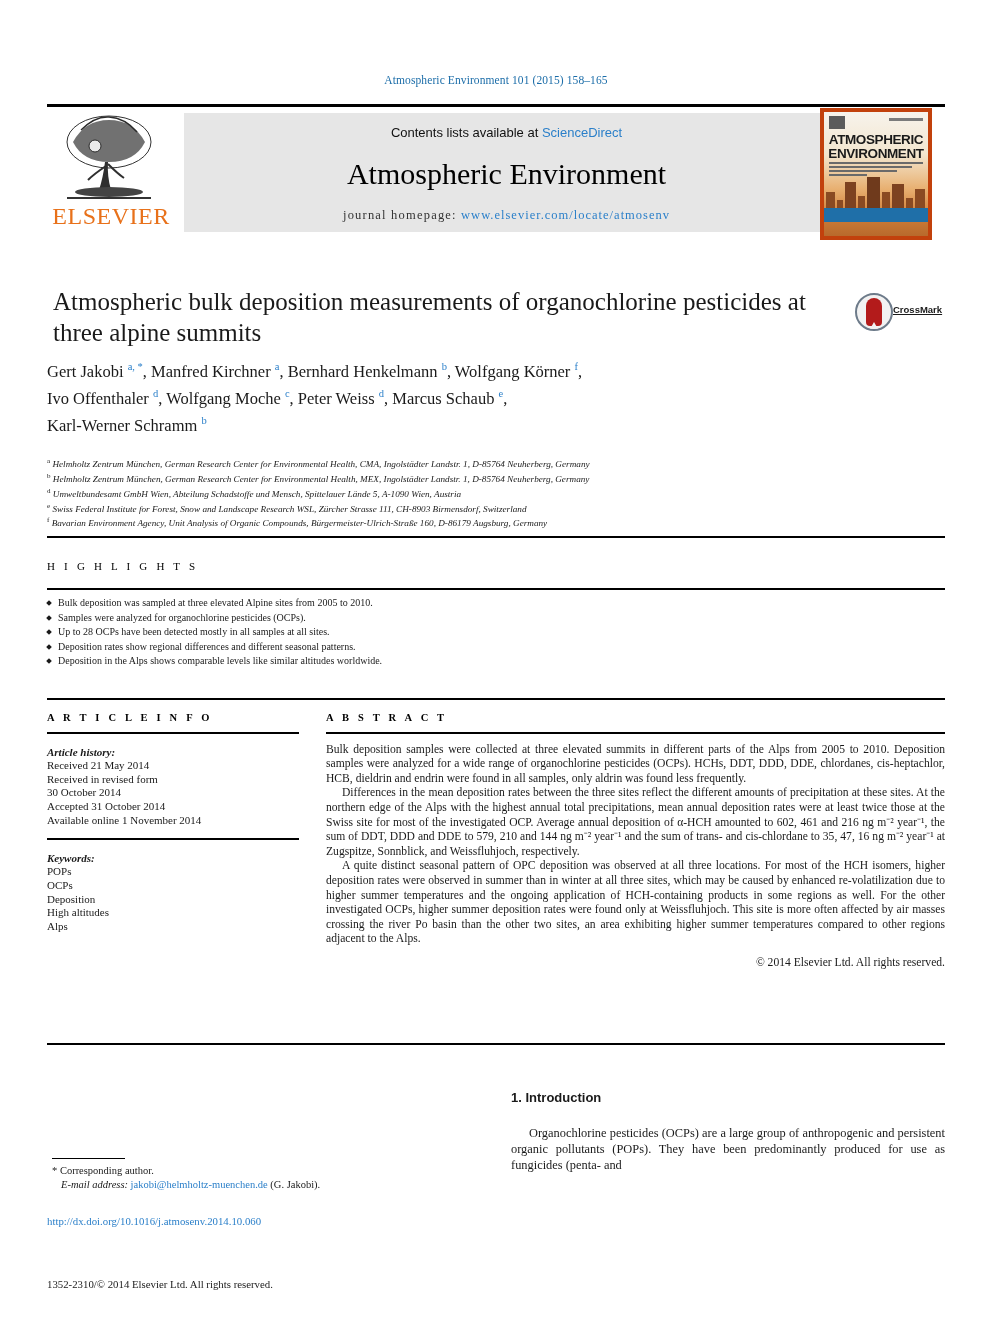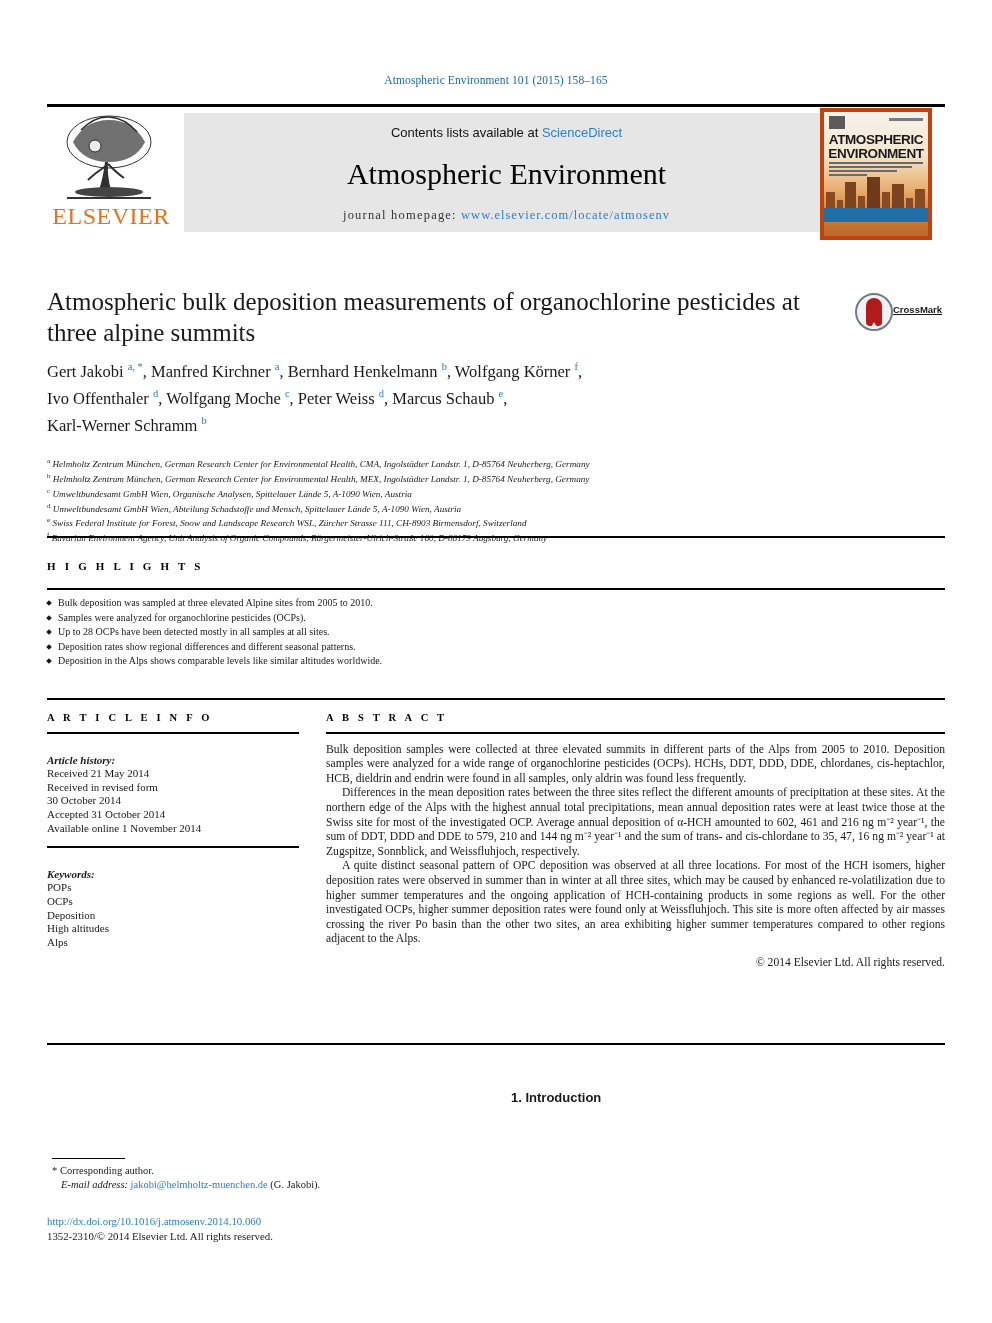--- a/index.html
+++ b/index.html
@@ -194,21 +194,21 @@
     left: 0;
     width: 104px;
     height: 14px;
     background: #1f6fa8;
   }
 
   
   .title {
     position: absolute;
     top: 286px;
-    left: 47px;
+    left: 53px;
     width: 760px;
     font-family: "Liberation Serif", serif;
     font-size: 25px;
     line-height: 31px;
     color: #1a1a1a;
   }
   .crossmark {
     position: absolute;
     top: 293px;
     left: 855px;
@@ -297,21 +297,21 @@
     left: 47px;
     width: 898px;
     height: 2px;
     background: #000000;
   }
   .hl-heading {
     position: absolute;
     top: 560px;
     left: 47px;
     font-family: "Liberation Serif", serif;
-    font-weight: bold;
+    font-weight: normal;
     font-size: 11px;
     letter-spacing: 3.2px;
     color: #000000;
   }
   .hl-rule-mid {
     position: absolute;
     top: 588px;
     left: 47px;
     width: 898px;
     height: 1.6px;
@@ -367,21 +367,21 @@
     font-size: 10.5px;
     letter-spacing: 3.2px;
     color: #000000;
   }
   .sec-rule {
     margin-top: 9px;
     height: 1.6px;
     background: #000000;
   }
   .info-body {
-    margin-top: 20px;
+    margin-top: 12px;
     font-size: 11px;
     line-height: 13.6px;
     color: #1a1a1a;
   }
   .info-body .ital {
     font-style: italic;
     font-weight: bold;
   }
   .info-divider {
     margin-top: 11px;
@@ -474,20 +474,21 @@
     left: 47px;
     width: 460px;
     font-size: 10.8px;
     line-height: 14.5px;
   }
   .doi-block .doi {
     color: #2a7fc9;
   }
   .doi-block .issn {
     color: #1a1a1a;
+    margin-top: 48px;
   }
 </style>
 </head>
 <body>
 
 <div class="page">
 
   <div class="running-head">Atmospheric Environment 101 (2015) 158–165</div>
 
   <div class="masthead">
@@ -562,21 +563,20 @@
 
   <div class="authors">
     <div id="au1">Gert Jakobi <sup>a, *</sup>, Manfred Kirchner <sup>a</sup>, Bernhard Henkelmann <sup>b</sup>, Wolfgang Körner <sup>f</sup>,</div>
     <div id="au2">Ivo Offenthaler <sup>d</sup>, Wolfgang Moche <sup>c</sup>, Peter Weiss <sup>d</sup>, Marcus Schaub <sup>e</sup>,</div>
     <div id="au3">Karl-Werner Schramm <sup>b</sup></div>
   </div>
 
   <div class="affiliations" id="affils">
       <div><sup>a</sup> Helmholtz Zentrum München, German Research Center for Environmental Health, CMA, Ingolstädter Landstr. 1, D-85764 Neuherberg, Germany</div>
       <div><sup>b</sup> Helmholtz Zentrum München, German Research Center for Environmental Health, MEX, Ingolstädter Landstr. 1, D-85764 Neuherberg, Germany</div>
-      <div><sup>c</sup> Umweltbundesamt GmbH Wien, Organische Analysen, Spittelauer Lände 5, A-1090 Wien, Austria</div>
       <div><sup>d</sup> Umweltbundesamt GmbH Wien, Abteilung Schadstoffe und Mensch, Spittelauer Lände 5, A-1090 Wien, Austria</div>
       <div><sup>e</sup> Swiss Federal Institute for Forest, Snow and Landscape Research WSL, Zürcher Strasse 111, CH-8903 Birmensdorf, Switzerland</div>
       <div><sup>f</sup> Bavarian Environment Agency, Unit Analysis of Organic Compounds, Bürgermeister-Ulrich-Straße 160, D-86179 Augsburg, Germany</div>
     </div>
 
   <div class="hl-rule-top"></div>
   <div class="hl-heading">H I G H L I G H T S</div>
   <div class="hl-rule-mid"></div>
   <div class="hl-list" id="hlist">
       <div><span class="hl-bullet"></span>Bulk deposition was sampled at three elevated Alpine sites from 2005 to 2010.</div>
@@ -621,20 +621,23 @@
         <p class="first">Bulk deposition samples were collected at three elevated summits in different parts of the Alps from 2005 to 2010. Deposition samples were analyzed for a wide range of organochlorine pesticides (OCPs). HCHs, DDT, DDD, DDE, chlordanes, cis-heptachlor, HCB, dieldrin and endrin were found in all samples, only aldrin was found less frequently.</p>
         <p>Differences in the mean deposition rates between the three sites reflect the different amounts of precipitation at these sites. At the northern edge of the Alps with the highest annual total precipitations, mean annual deposition rates were at least twice those at the Swiss site for most of the investigated OCP. Average annual deposition of α-HCH amounted to 602, 461 and 216 ng m⁻² year⁻¹, the sum of DDT, DDD and DDE to 579, 210 and 144 ng m⁻² year⁻¹ and the sum of trans- and cis-chlordane to 35, 47, 16 ng m⁻² year⁻¹ at Zugspitze, Sonnblick, and Weissfluhjoch, respectively.</p>
         <p>A quite distinct seasonal pattern of OPC deposition was observed at all three locations. For most of the HCH isomers, higher deposition rates were observed in summer than in winter at all three sites, which may be caused by enhanced re-volatilization due to higher summer temperatures and the ongoing application of HCH-containing products in some regions as well. For the other investigated OCPs, higher summer deposition rates were found only at Weissfluhjoch. This site is more often affected by air masses crossing the river Po basin than the other two sites, an area exhibiting higher summer temperatures compared to other regions adjacent to the Alps.</p>
       </div>
     <div class="abs-copy">© 2014 Elsevier Ltd. All rights reserved.</div>
   </div>
 
   <div class="col-rule-bottom"></div>
 
   <div class="intro-heading">1. Introduction</div>
+  <div class="intro-body">
+    <p>Organochlorine pesticides (OCPs) are a large group of anthropogenic and persistent organic pollutants (POPs). They have been predominantly produced for use as fungicides (penta- and</p>
+  </div>
 
   <div class="foot-rule"></div>
   <div class="footnote">
     <div>* Corresponding author.</div>
     <div style="padding-left:9px;">
       <span class="fn-label">E-mail address: </span><a class="mail" href="#">jakobi@helmholtz-muenchen.de</a><span> (G. Jakobi).</span>
     </div>
   </div>
 
   <div class="doi-block">

